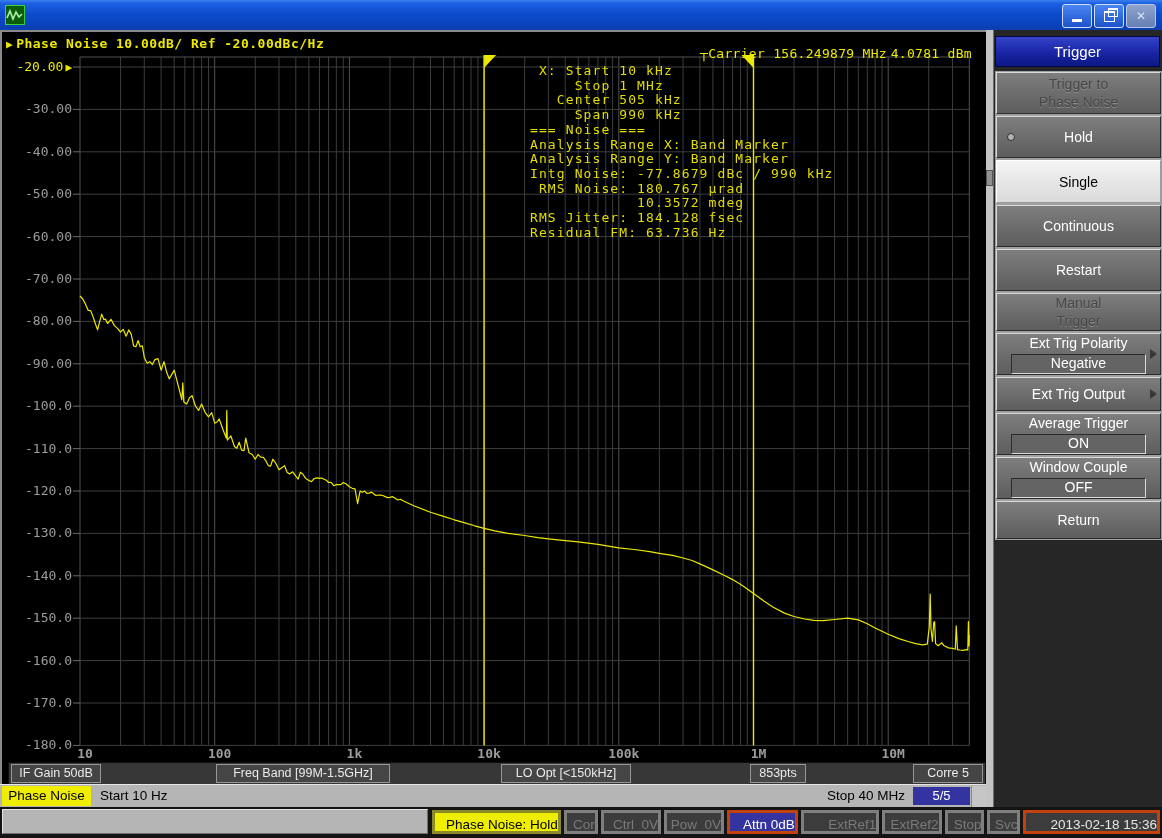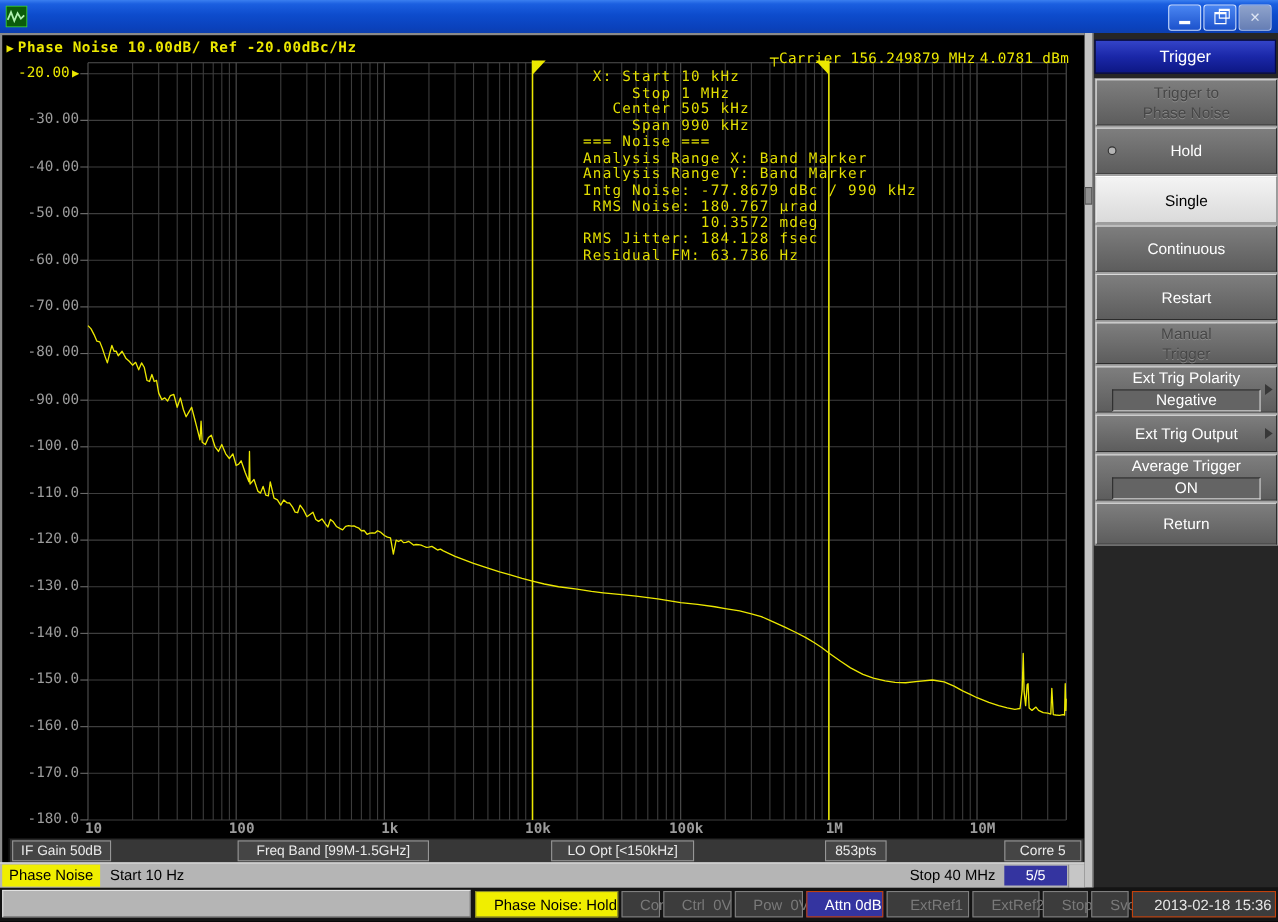--- a/index.html
+++ b/index.html
@@ -83,21 +83,21 @@
   .skey .dot{position:absolute;left:10px;top:50%;margin-top:-4px;width:8px;height:8px;
       border-radius:50%;background:#b4b4b4;border:1px solid #2e2e2e;box-sizing:border-box;}
   .skey .arr{position:absolute;right:3px;top:50%;margin-top:-5px;width:0;height:0;
       border-left:7px solid #383838;border-top:5px solid transparent;border-bottom:5px solid transparent;}
   
   .statusbar{position:absolute;left:0;top:807px;width:1162px;height:31px;background:#141414;}
   .sb-panel{position:absolute;left:2px;top:2px;width:426px;height:25px;background:#b5b5b5;
       border:1px solid;border-color:#e2e2e2 #6f6f6f #6f6f6f #e2e2e2;box-sizing:border-box;}
   .sb-chips{position:absolute;left:432px;top:3px;right:2px;display:flex;gap:3px;}
   .schip{height:24px;line-height:23px;box-sizing:border-box;background:#3c3c3c;
-      border:1px solid #c2410c;color:#e6e6e6;font-size:13.5px;text-align:center;white-space:pre;padding-left:16px;}
+      border:3px solid #c2410c;color:#e6e6e6;font-size:13.5px;text-align:right;white-space:pre;}
   .schip.dim{color:#7a7a7a;border-color:#7f7f7f;}
   .schip.yellow{background:#f0ee00;color:#000;border-color:#8a8a2a;}
   .schip.blue{background:#3434a0;color:#fff;}
   .w-pnh{width:133px;} .w-cor{width:35px;} .w-ctrl{width:62px;} .w-pow{width:62px;}
   .w-attn{width:73px;} .w-er1{width:81px;} .w-er2{width:61px;} .w-stop{width:41px;}
   .w-svc{width:34px;} .w-date{width:141px;}
 </style>
 </head>
 <body>
 
@@ -318,20 +318,24 @@
         <span class="arr"></span>
       </div>
       <div class="skey short">
         <span>Ext Trig Output</span>
         <span class="arr"></span>
       </div>
       <div class="skey tall">
         <span>Average Trigger</span>
         <span class="val">ON</span>
       </div>
+      <div class="skey tall">
+        <span>Window Couple</span>
+        <span class="val">OFF</span>
+      </div>
       <div class="skey">
         <span>Return</span>
       </div>
     </div>
   </div>
 
   <div class="statusbar">
     <div class="sb-panel"></div>
     <div class="sb-chips">
       <div class="schip yellow w-pnh">Phase Noise: Hold</div>

